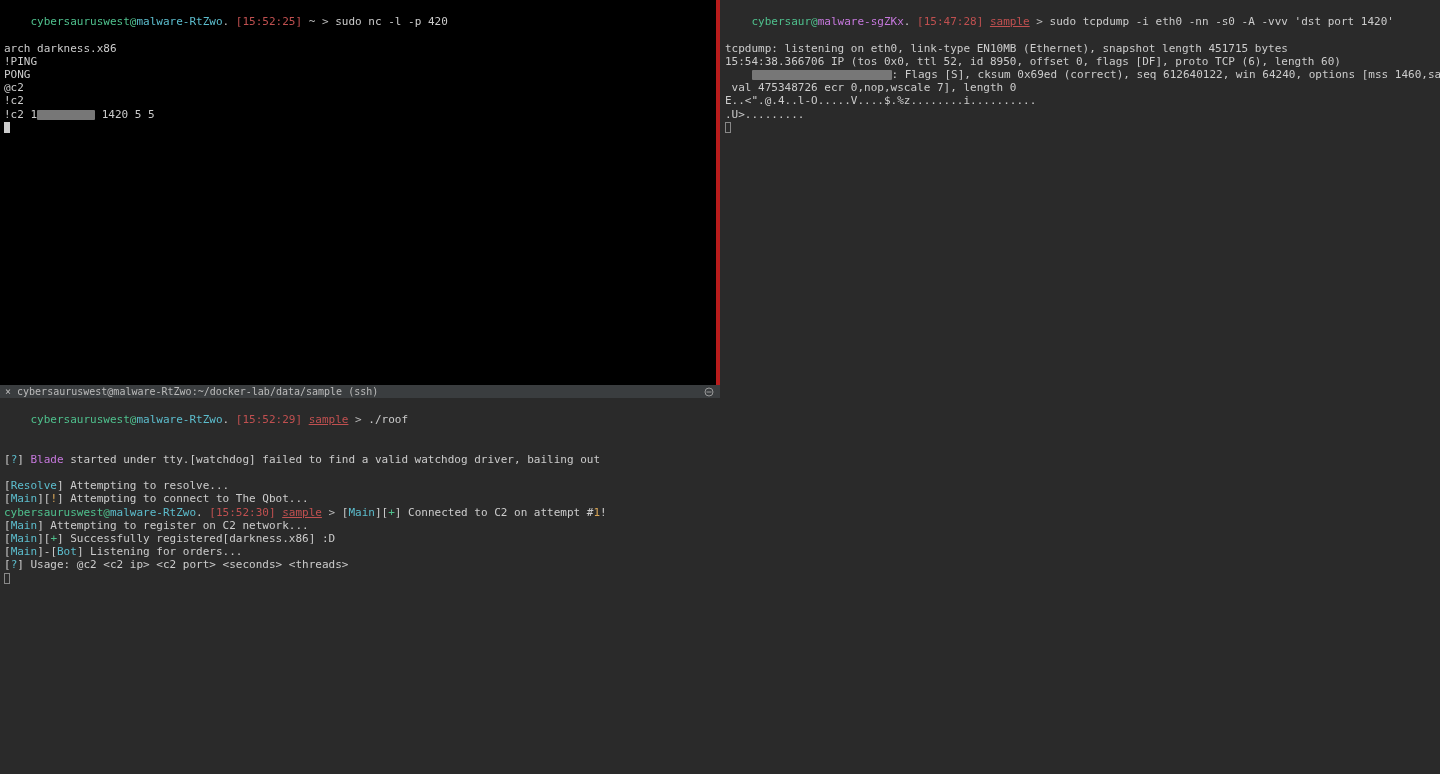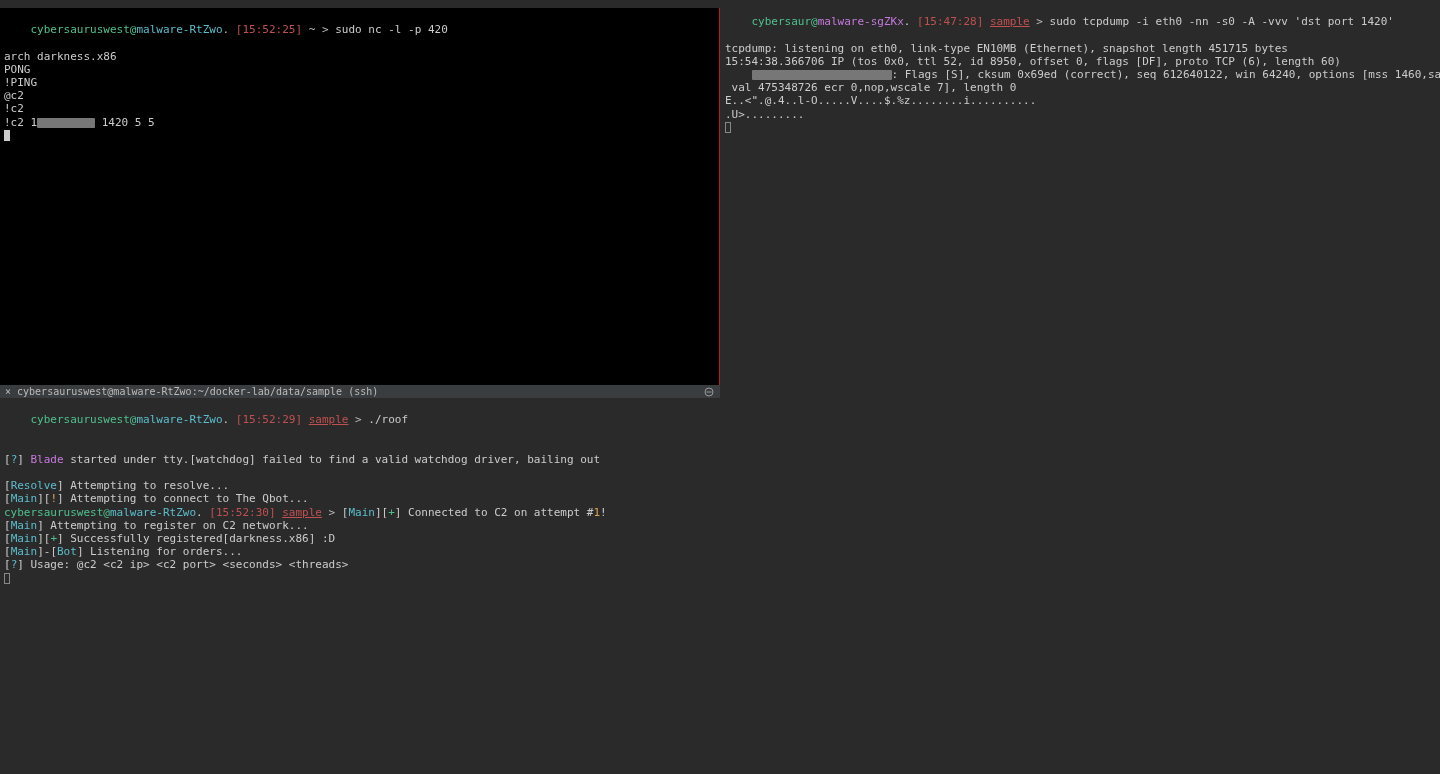--- a/index.html
+++ b/index.html
@@ -15,22 +15,21 @@
   }
   .pane {
     position: absolute;
     color: #cccccc;
     padding: 2px 4px;
     overflow: hidden;
   }
   .pane-top-left {
     left: 0; top: 0; width: 720px; height: 403px;
     background: #000000;
-    border-right: 1px solid #b91c1c;
-    margin-top: 8px;
+    border-right: 4px solid #b91c1c;
   }
   .pane-bottom-left {
     left: 0; top: 398px; width: 720px; height: 268px;
     background: #2a2a2a;
   }
   .pane-right {
     left: 721px; top: 0; width: 719px; height: 774px;
     background: #2a2a2a;
   }
   .status-bar {
@@ -76,22 +75,22 @@
   svg.minimize-icon { width:10px; height:10px; }
 </style>
 </head>
 <body>
 
 <div class="pane pane-top-left">
   <div class="line">
     <span class="user">cybersauruswest</span><span class="user">@</span><span class="cyan">malware-RtZwo</span><span class="prompt">. </span><span class="timestamp">[15:52:25]</span> <span class="prompt">~</span> <span class="prompt">&gt;</span> <span class="cmd">sudo nc -l -p 420</span>
   </div>
   <div class="line">arch darkness.x86</div>
+  <div class="line">!PING</div>
   <div class="line">PONG</div>
-  <div class="line">!PING</div>
   <div class="line">@c2</div>
   <div class="line">!c2</div>
   <div class="line"><span>!c2 1</span><span class="redacted" style="width:58px"></span><span> 1420 5 5</span></div>
   <div class="line"><span class="cursor-block"></span></div>
 </div>
 
 <div class="status-bar">
   <span class="status-close">×</span>
   <span>cybersauruswest@malware-RtZwo:~/docker-lab/data/sample (ssh)</span>
   <span class="status-right">

